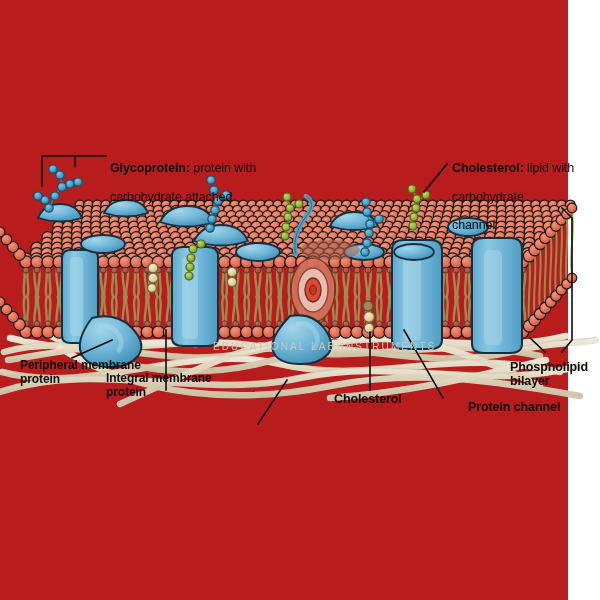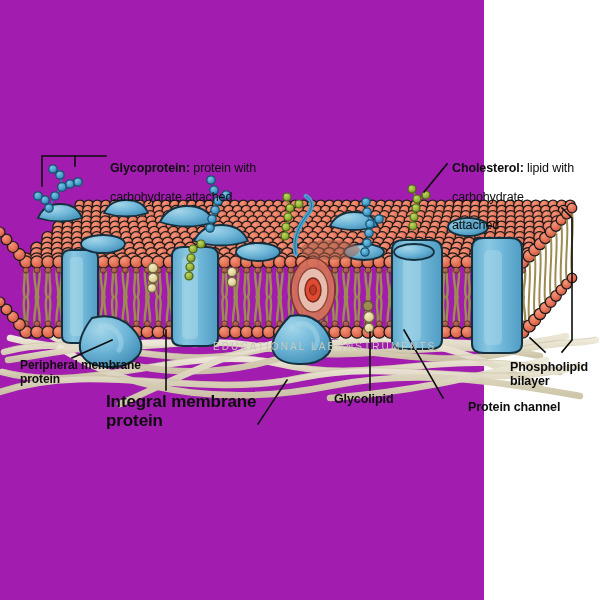--- a/index.html
+++ b/index.html
@@ -13,23 +13,23 @@
     height: 600px;
     position: relative;
     overflow: hidden;
     font-family: "Liberation Sans", sans-serif;
     -webkit-font-smoothing: antialiased;
   }
   #stage {
     position: absolute;
     left: 0;
     top: 0;
-    width: 484px;
+    width: 568px;
     height: 600px;
-    background: #a21caf;
+    background: #b91c1c;
   }
   svg.diagram {
     position: absolute;
     left: 0;
     top: 0;
     width: 600px;
     height: 600px;
     display: block;
   }
   .lbl {
@@ -1329,31 +1329,31 @@
   </svg>
 
   <div class="lbl" style="left:110px; top:147px; font-size:12.5px; width:190px;">
     <span class="lbl-term">Glycoprotein:</span><span class="lbl-desc"> protein with</span><br>
     <span class="lbl-desc">carbohydrate attached</span>
   </div>
 
   <div class="lbl" style="left:452px; top:147px; font-size:12.5px; width:140px;">
     <span class="lbl-term">Cholesterol:</span><span class="lbl-desc"> lipid with</span><br>
     <span class="lbl-desc">carbohydrate</span><br>
-    <span class="lbl-desc">attached</span>
+    <span class="lbl-desc">channel</span>
   </div>
 
   <div class="lbl lbl-bold" style="left:20px; top:359px; font-size:12px; width:180px;">Peripheral membrane
 protein</div>
 
-  <div class="lbl lbl-bold" style="left:106px; top:392px; font-size:17px; width:180px;">Integral membrane
+  <div class="lbl lbl-bold" style="left:106px; top:372px; font-size:12px; width:180px;">Integral membrane
 protein</div>
 
 
-  <div class="lbl lbl-bold" style="left:334px; top:392px; font-size:12.5px; width:120px;">Glycolipid</div>
+  <div class="lbl lbl-bold" style="left:334px; top:392px; font-size:12.5px; width:120px;">Cholesterol</div>
 
   <div class="lbl lbl-bold" style="left:448px; top:400px; font-size:12.5px; width:140px;padding-left:20px;">Protein channel</div>
 
   <div class="lbl lbl-bold" style="left:510px; top:360px; font-size:12.5px; width:100px;">Phospholipid
 bilayer</div>
 
   <div class="watermark" style="left:213px; top:341px;">EDUCATIONAL LAB INSTRUMENTS</div>
 
 </div>
 

